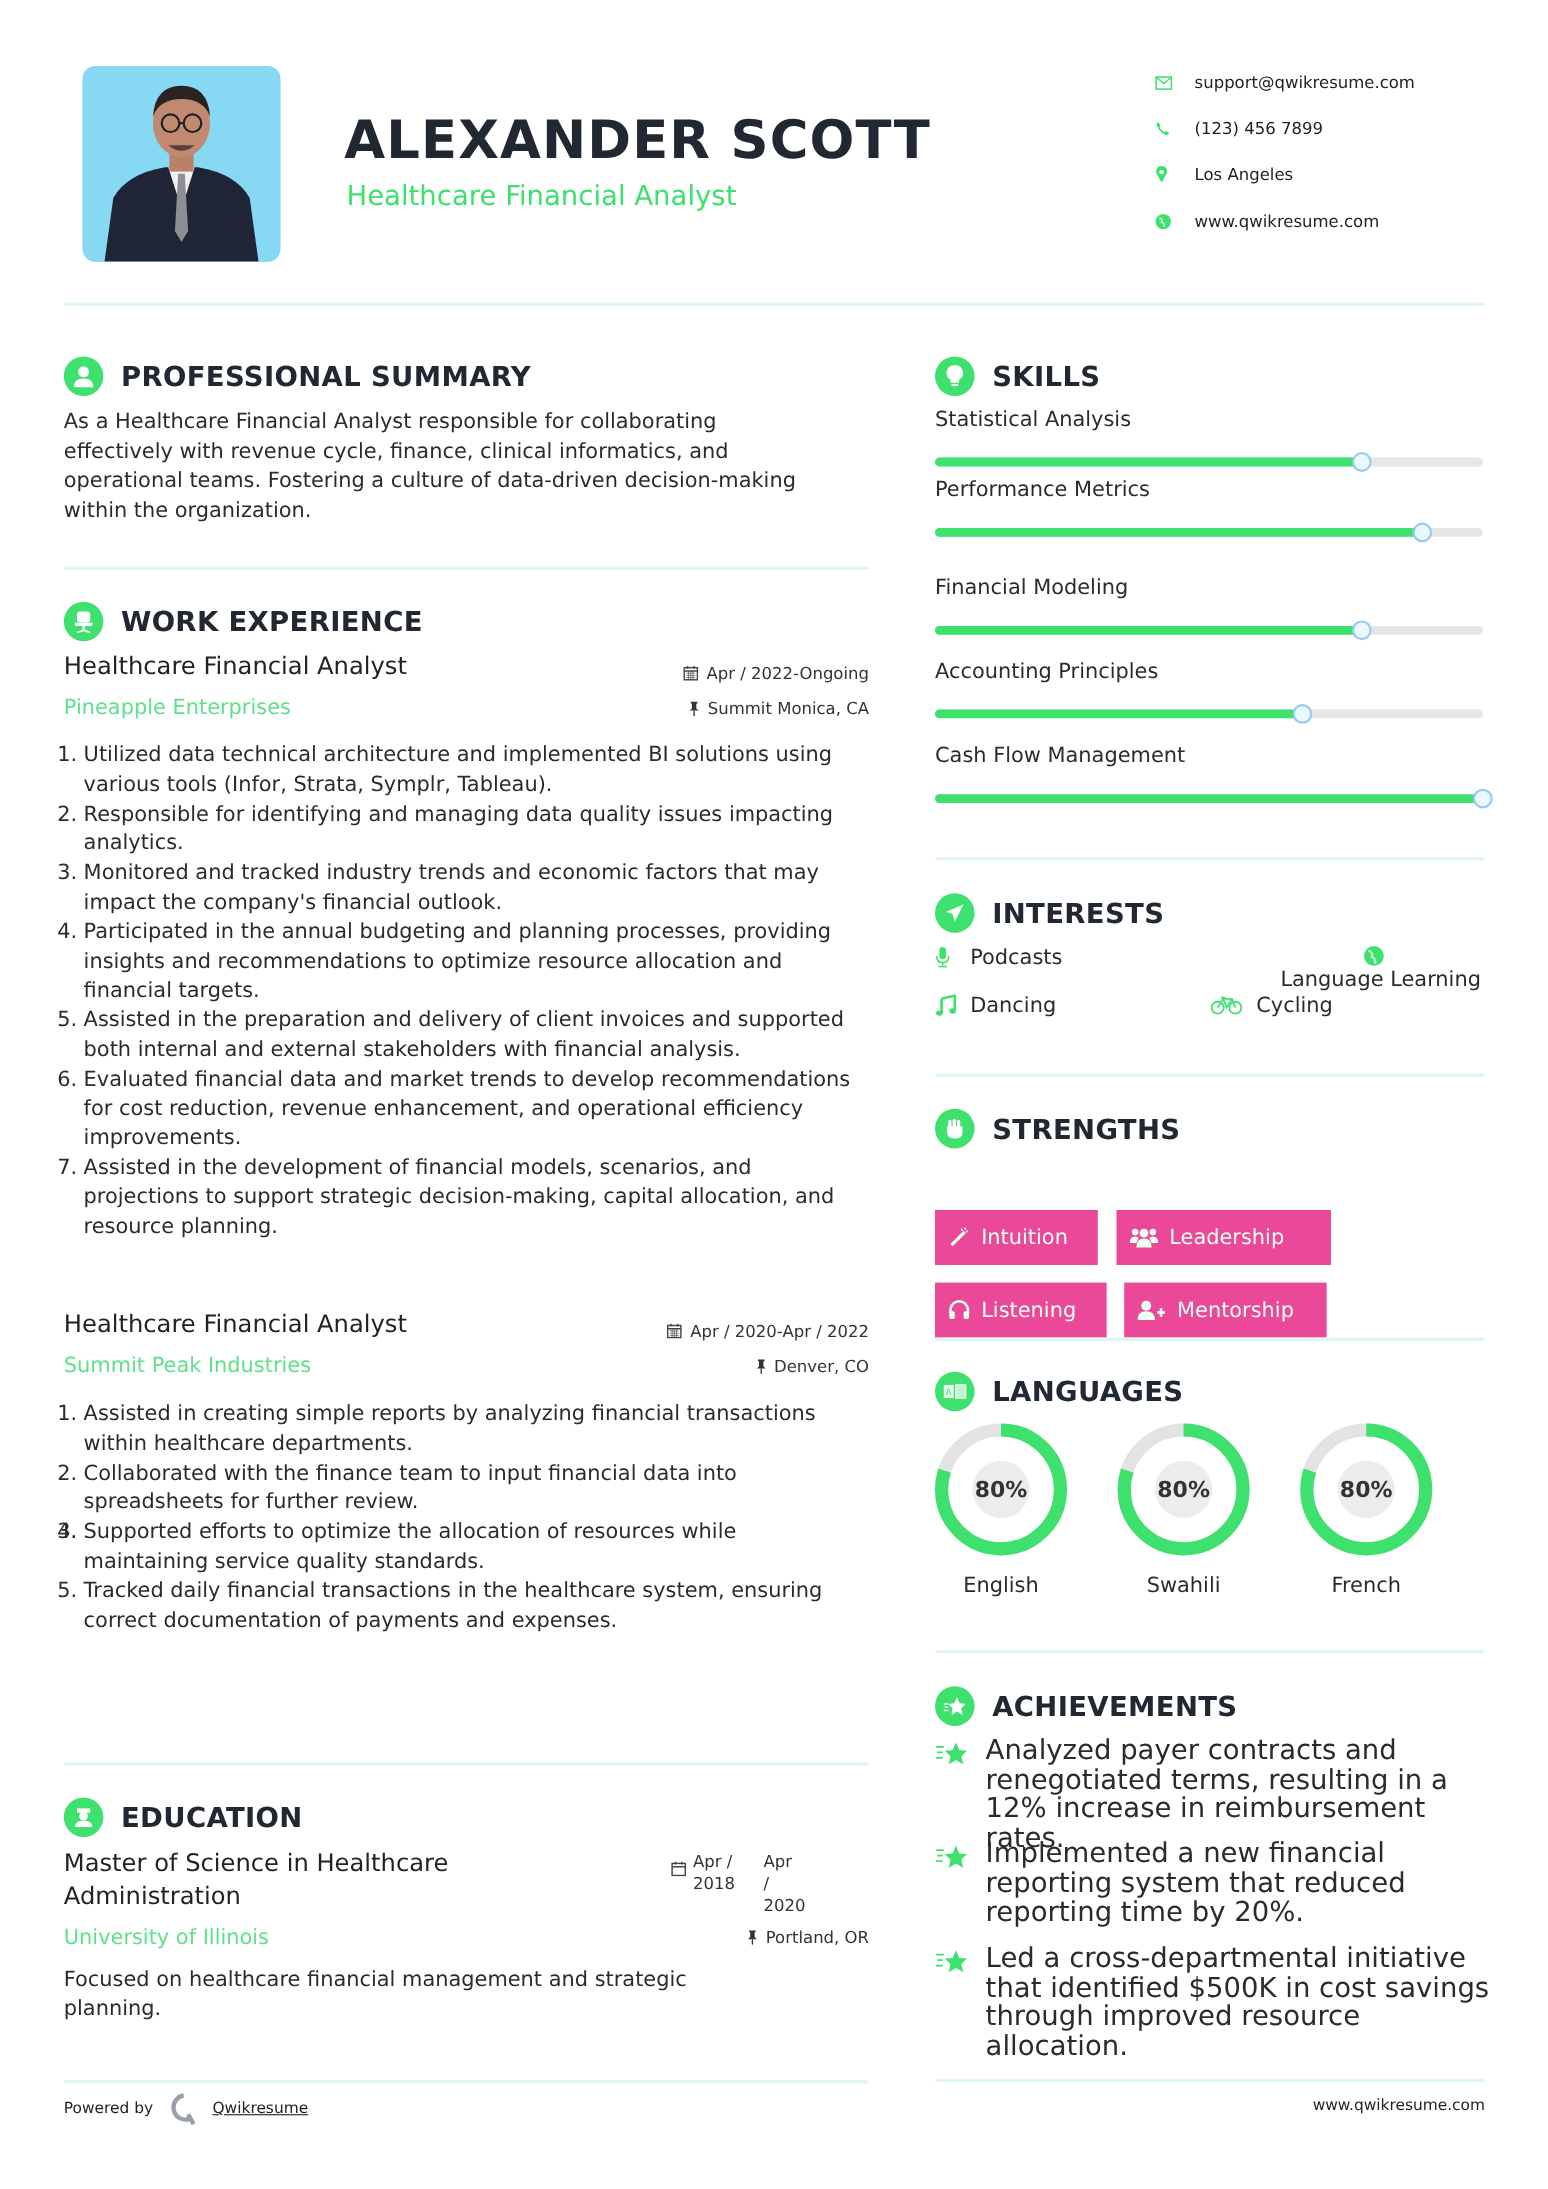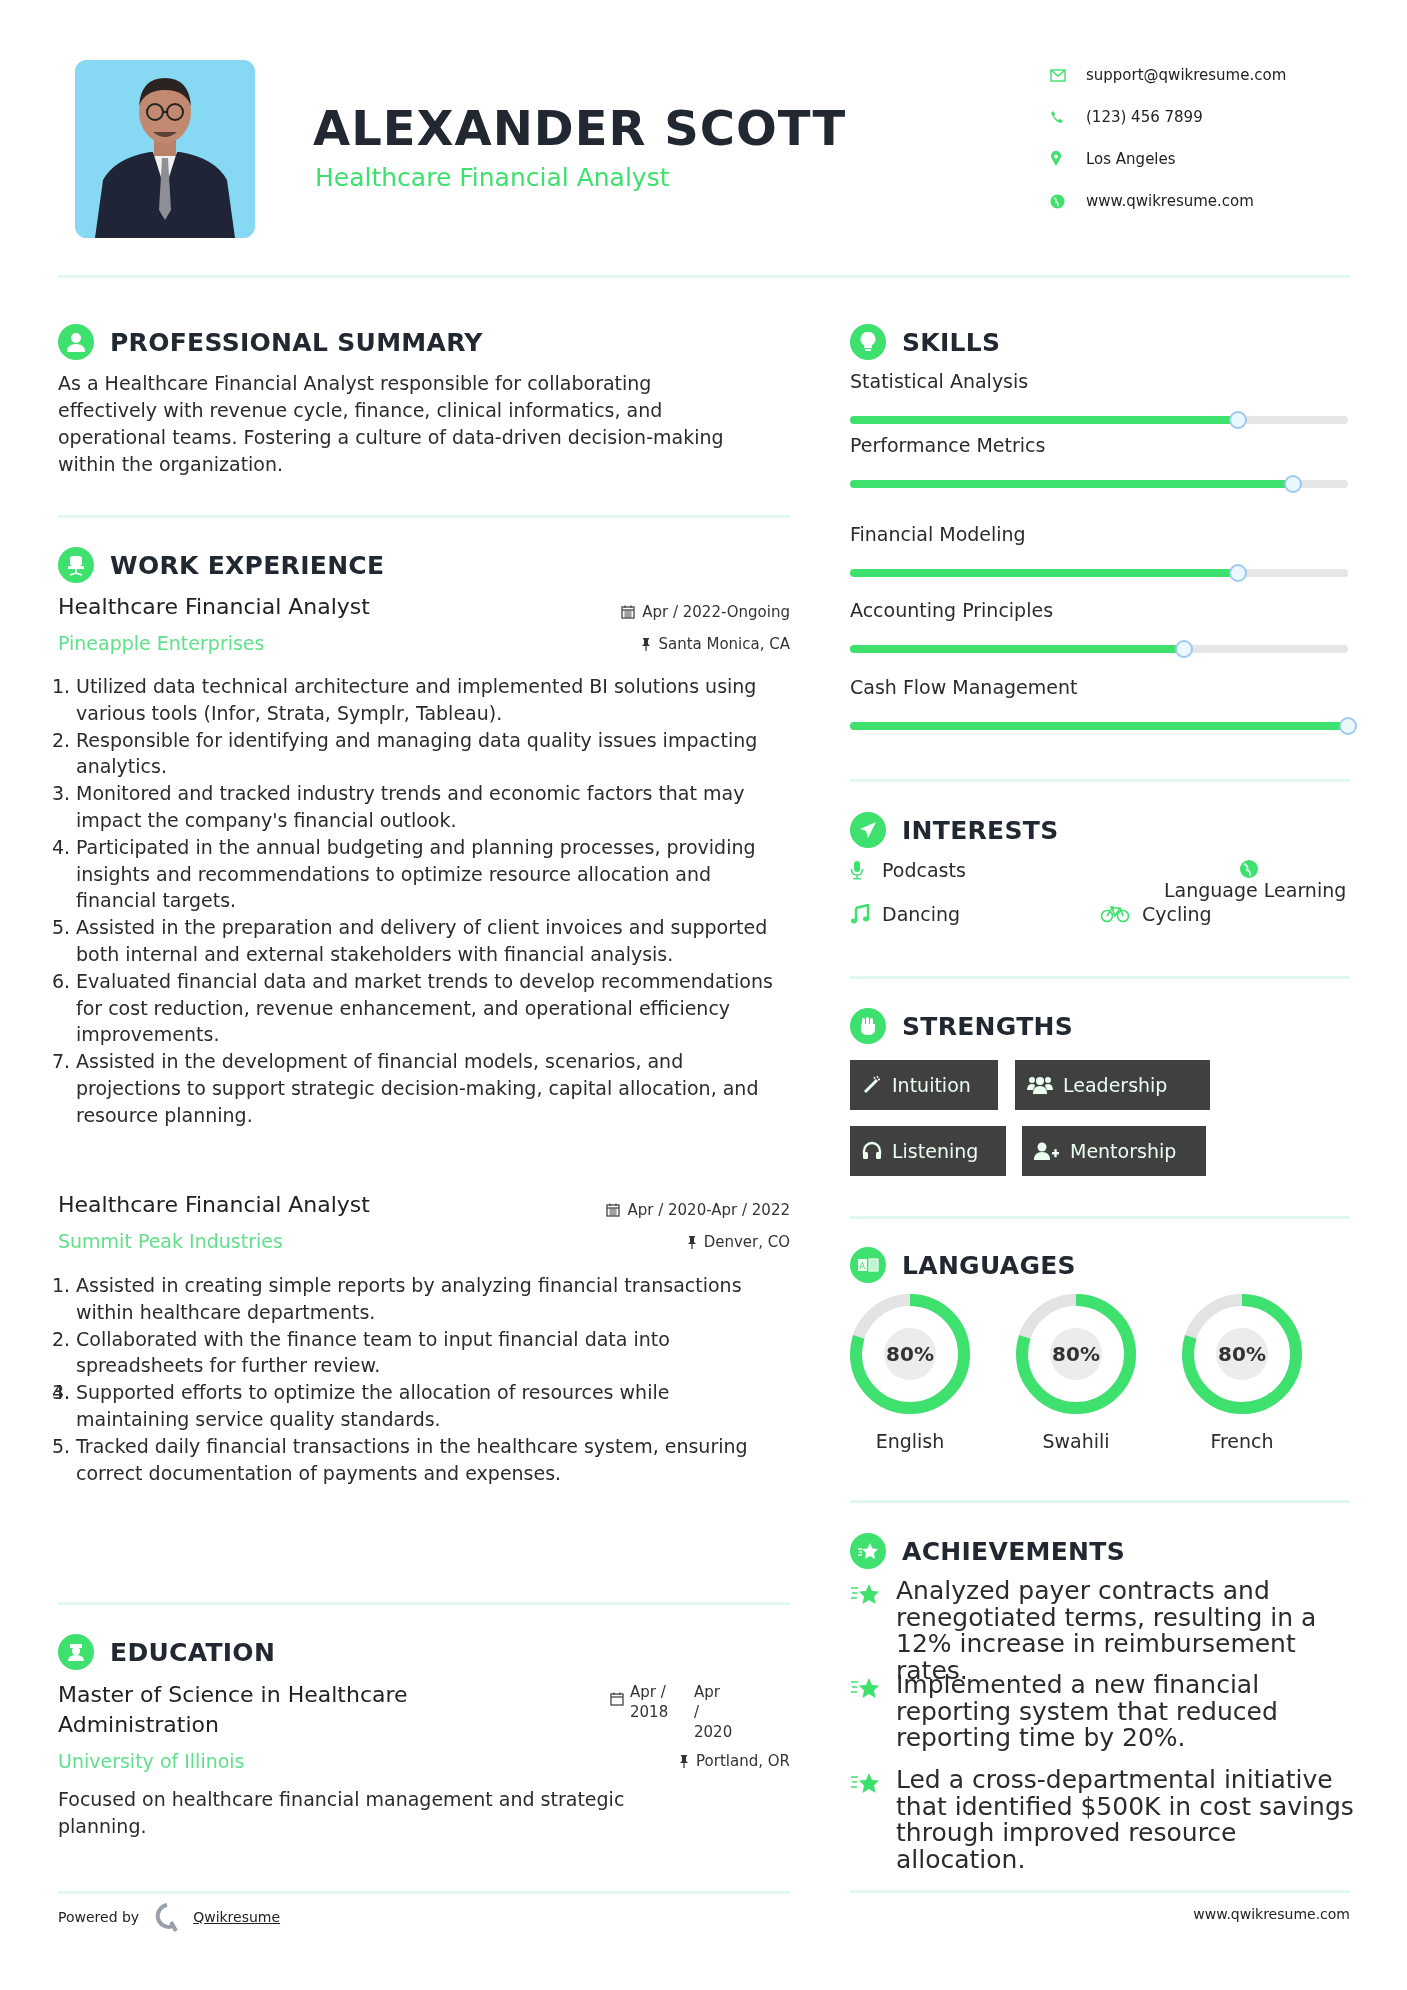--- a/index.html
+++ b/index.html
@@ -40,21 +40,21 @@
   .skill-label { font-size: 19px; color: #2b2b2b; white-space: nowrap; }
   .skill-track { position: absolute; left: 0; height: 8px; width: 498px; border-radius: 4px; background: #e6e6e6; }
   .skill-fill { position: absolute; left: 0; top: 0; height: 8px; border-radius: 4px; background: #3ee06e; }
   .skill-knob { position: absolute; top: -5px; width: 18px; height: 18px; border-radius: 50%; background: #eaf8ff; border: 2px solid #9cc9ef; }
 
   
   .interest { position: absolute; display: flex; align-items: center; font-size: 19px; color: #2b2b2b; white-space: nowrap; }
   .interest .ic { width: 32px; display: flex; align-items: center; }
 
   
-  .pill { position: absolute; height: 50px; background: #404040; display: flex; align-items: center; padding: 0 12px; color: #eafff0; font-size: 19px; white-space: nowrap; }
+  .pill { position: absolute; height: 50px; background: #ec4899; display: flex; align-items: center; padding: 0 12px; color: #eafff0; font-size: 19px; white-space: nowrap; margin-top: 40px; }
   .pill svg { margin-right: 10px; }
 
   
   .lang { position: absolute; width: 122px; text-align: center; }
   .lang-ring { width: 122px; height: 122px; position: relative; }
   .lang-pct { position: absolute; left: 0; top: 0; width: 122px; height: 122px; display: flex; align-items: center; justify-content: center; font-size: 20px; font-weight: bold; color: #333; }
   .lang-name { margin-top: 15px; font-size: 19px; color: #2b2b2b; }
 
   
   .ach { position: absolute; left: 850px; width: 510px; display: flex; }
@@ -159,21 +159,21 @@
       <path d="M3 7h8M3 9h8M3 11h8M5 5v8M7 5v8M9 5v8" stroke="#444" stroke-width="0.6"></path>
     </svg>
   <span>Apr / 2022-Ongoing</span>
 </div>
 <div class="abs company" style="left:58px; top:632px;">Pineapple Enterprises</div>
 <div class="abs meta" style="left:540px; top:635px; width:250px;">
   <svg width="10" height="14" viewBox="0 0 10 14">
       <path d="M2 1h6v1l-1 1v4l2 2H1l2-2V3L2 2z" fill="#333"></path>
       <rect x="4.4" y="9" width="1.2" height="5" fill="#333"></rect>
     </svg>
-  <span>Santa Monica, CA</span>
+  <span>Summit Monica, CA</span>
 </div>
 <ol class="abs duties" style="left:58px; top:673px; width:725px;">
   <li><span class="num">1.</span><span>Utilized data technical architecture and implemented BI solutions using various tools (Infor, Strata, Symplr, Tableau).</span></li>
   <li><span class="num">2.</span><span>Responsible for identifying and managing data quality issues impacting analytics.</span></li>
   <li><span class="num">3.</span><span>Monitored and tracked industry trends and economic factors that may impact the company's financial outlook.</span></li>
   <li><span class="num">4.</span><span>Participated in the annual budgeting and planning processes, providing insights and recommendations to optimize resource allocation and financial targets.</span></li>
   <li><span class="num">5.</span><span>Assisted in the preparation and delivery of client invoices and supported both internal and external stakeholders with financial analysis.</span></li>
   <li><span class="num">6.</span><span>Evaluated financial data and market trends to develop recommendations for cost reduction, revenue enhancement, and operational efficiency improvements.</span></li>
   <li><span class="num">7.</span><span>Assisted in the development of financial models, scenarios, and projections to support strategic decision-making, capital allocation, and resource planning.</span></li>
 </ol>

